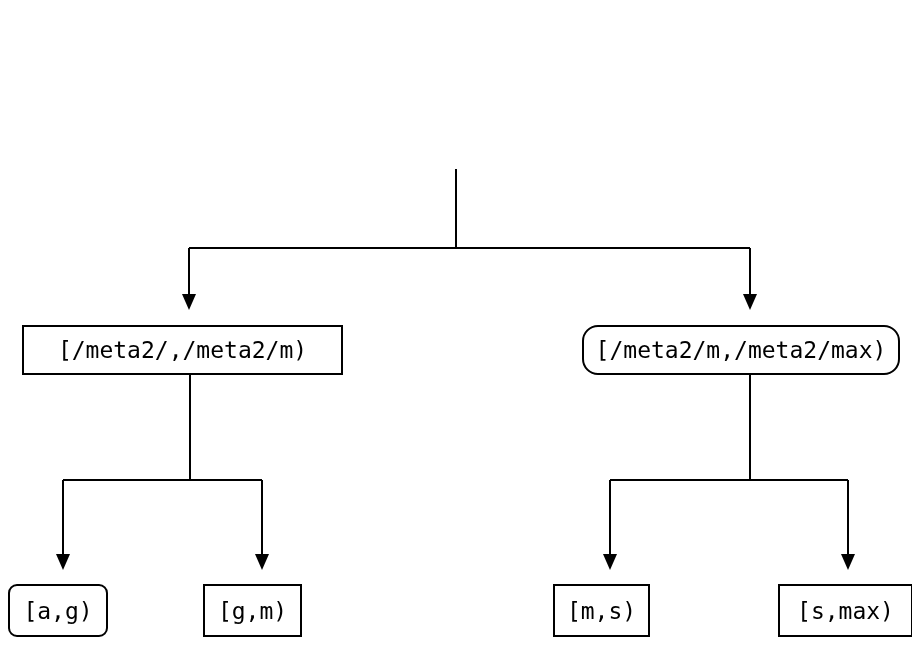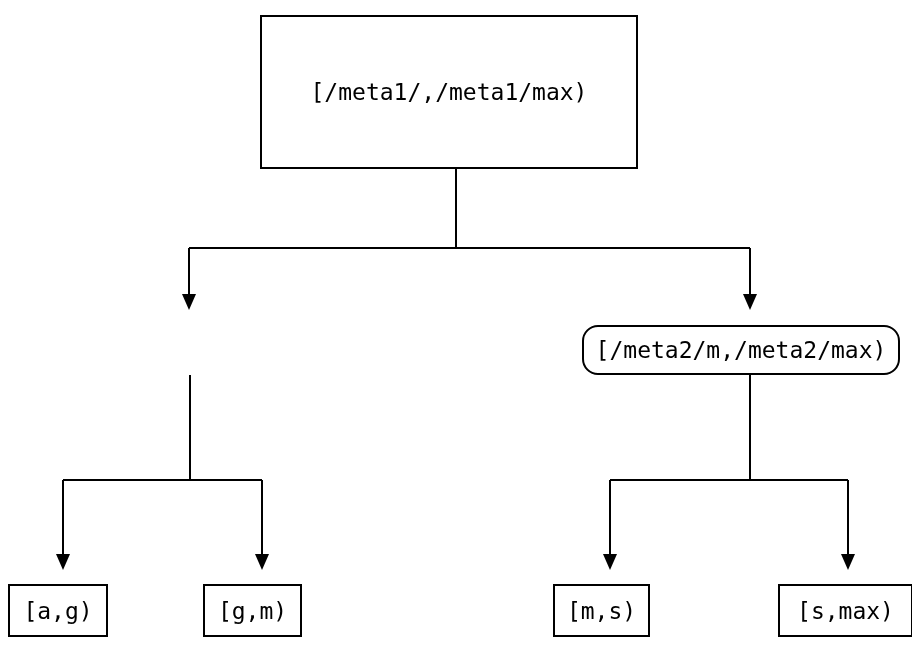--- a/index.html
+++ b/index.html
@@ -29,21 +29,21 @@
     display: flex;
     align-items: center;
     justify-content: center;
     font-size: 23px;
     color: #000000;
     white-space: nowrap;
   }
   .node-root  { left: 260px; top: 15px;  width: 378px; height: 154px; }
   .node-l2a   { left: 22px;  top: 325px; width: 321px; height: 50px; }
   .node-l2b   { left: 582px; top: 325px; width: 318px; height: 50px; border-radius: 16px; }
-  .node-leaf1 { left: 8px;   top: 584px; width: 100px; height: 53px; }
+  .node-leaf1 { left: 8px;   top: 584px; width: 100px; height: 53px; border-radius: 9px; }
   .node-leaf2 { left: 203px; top: 584px; width: 99px;  height: 53px; }
   .node-leaf3 { left: 553px; top: 584px; width: 97px;  height: 53px; }
   .node-leaf4 { left: 778px; top: 584px; width: 135px; height: 53px; }
 </style>
 </head>
 <body>
 
 <div class="canvas">
 
   <svg class="edges" width="912" height="652" viewBox="0 0 912 652" stroke="#000000" stroke-width="2" fill="#000000">
@@ -63,24 +63,24 @@
     <polygon points="255,554 269,554 262,570" stroke="none"></polygon>
 
     <path d="M750 375 L750 480" fill="none"></path>
     <path d="M610 480 L848 480" fill="none"></path>
     <path d="M610 480 L610 554" fill="none"></path>
     <polygon points="603,554 617,554 610,570" stroke="none"></polygon>
     <path d="M848 480 L848 554" fill="none"></path>
     <polygon points="841,554 855,554 848,570" stroke="none"></polygon>
   </svg>
 
-  <div class="node node-root">
-    <span>[/meta1/,/meta1/max)</span>
+
+  <div class="node node-l2a">
+    <span>[/meta2/,/meta2/m)</span>
   </div>
-
 
   <div class="node node-l2b">
     <span>[/meta2/m,/meta2/max)</span>
   </div>
 
   <div class="node node-leaf1">
     <span>[a,g)</span>
   </div>
 
   <div class="node node-leaf2">

